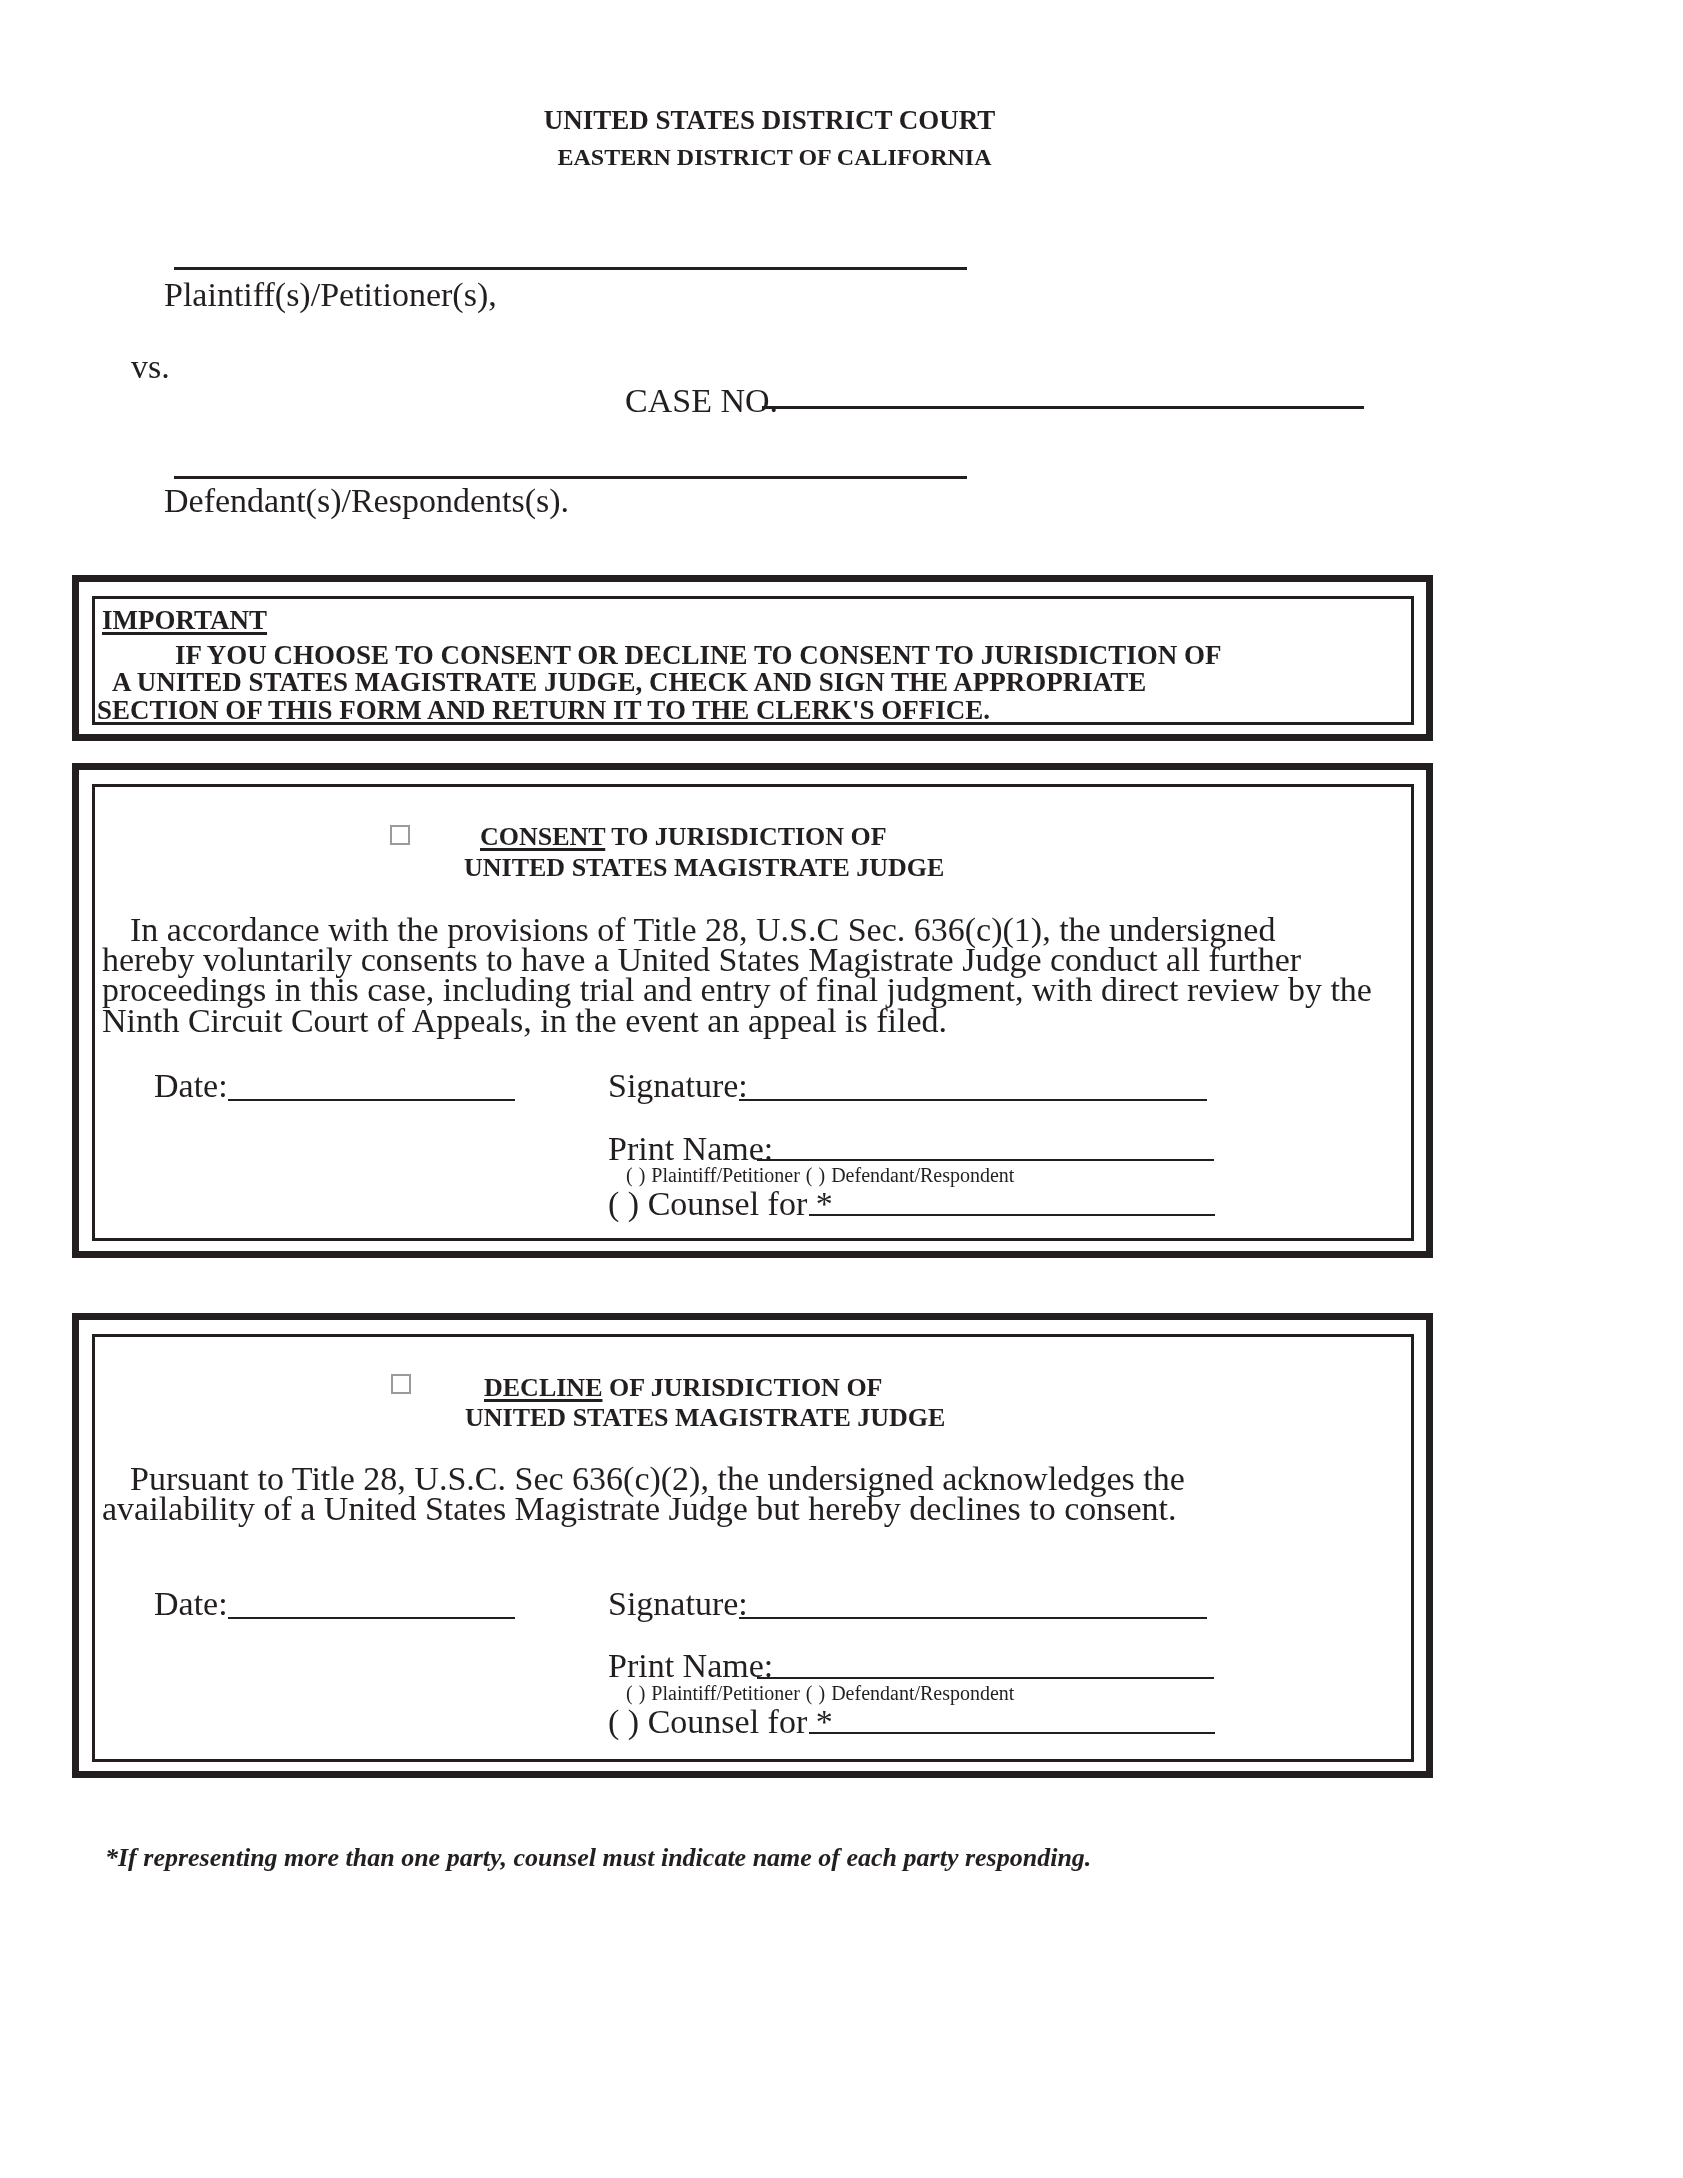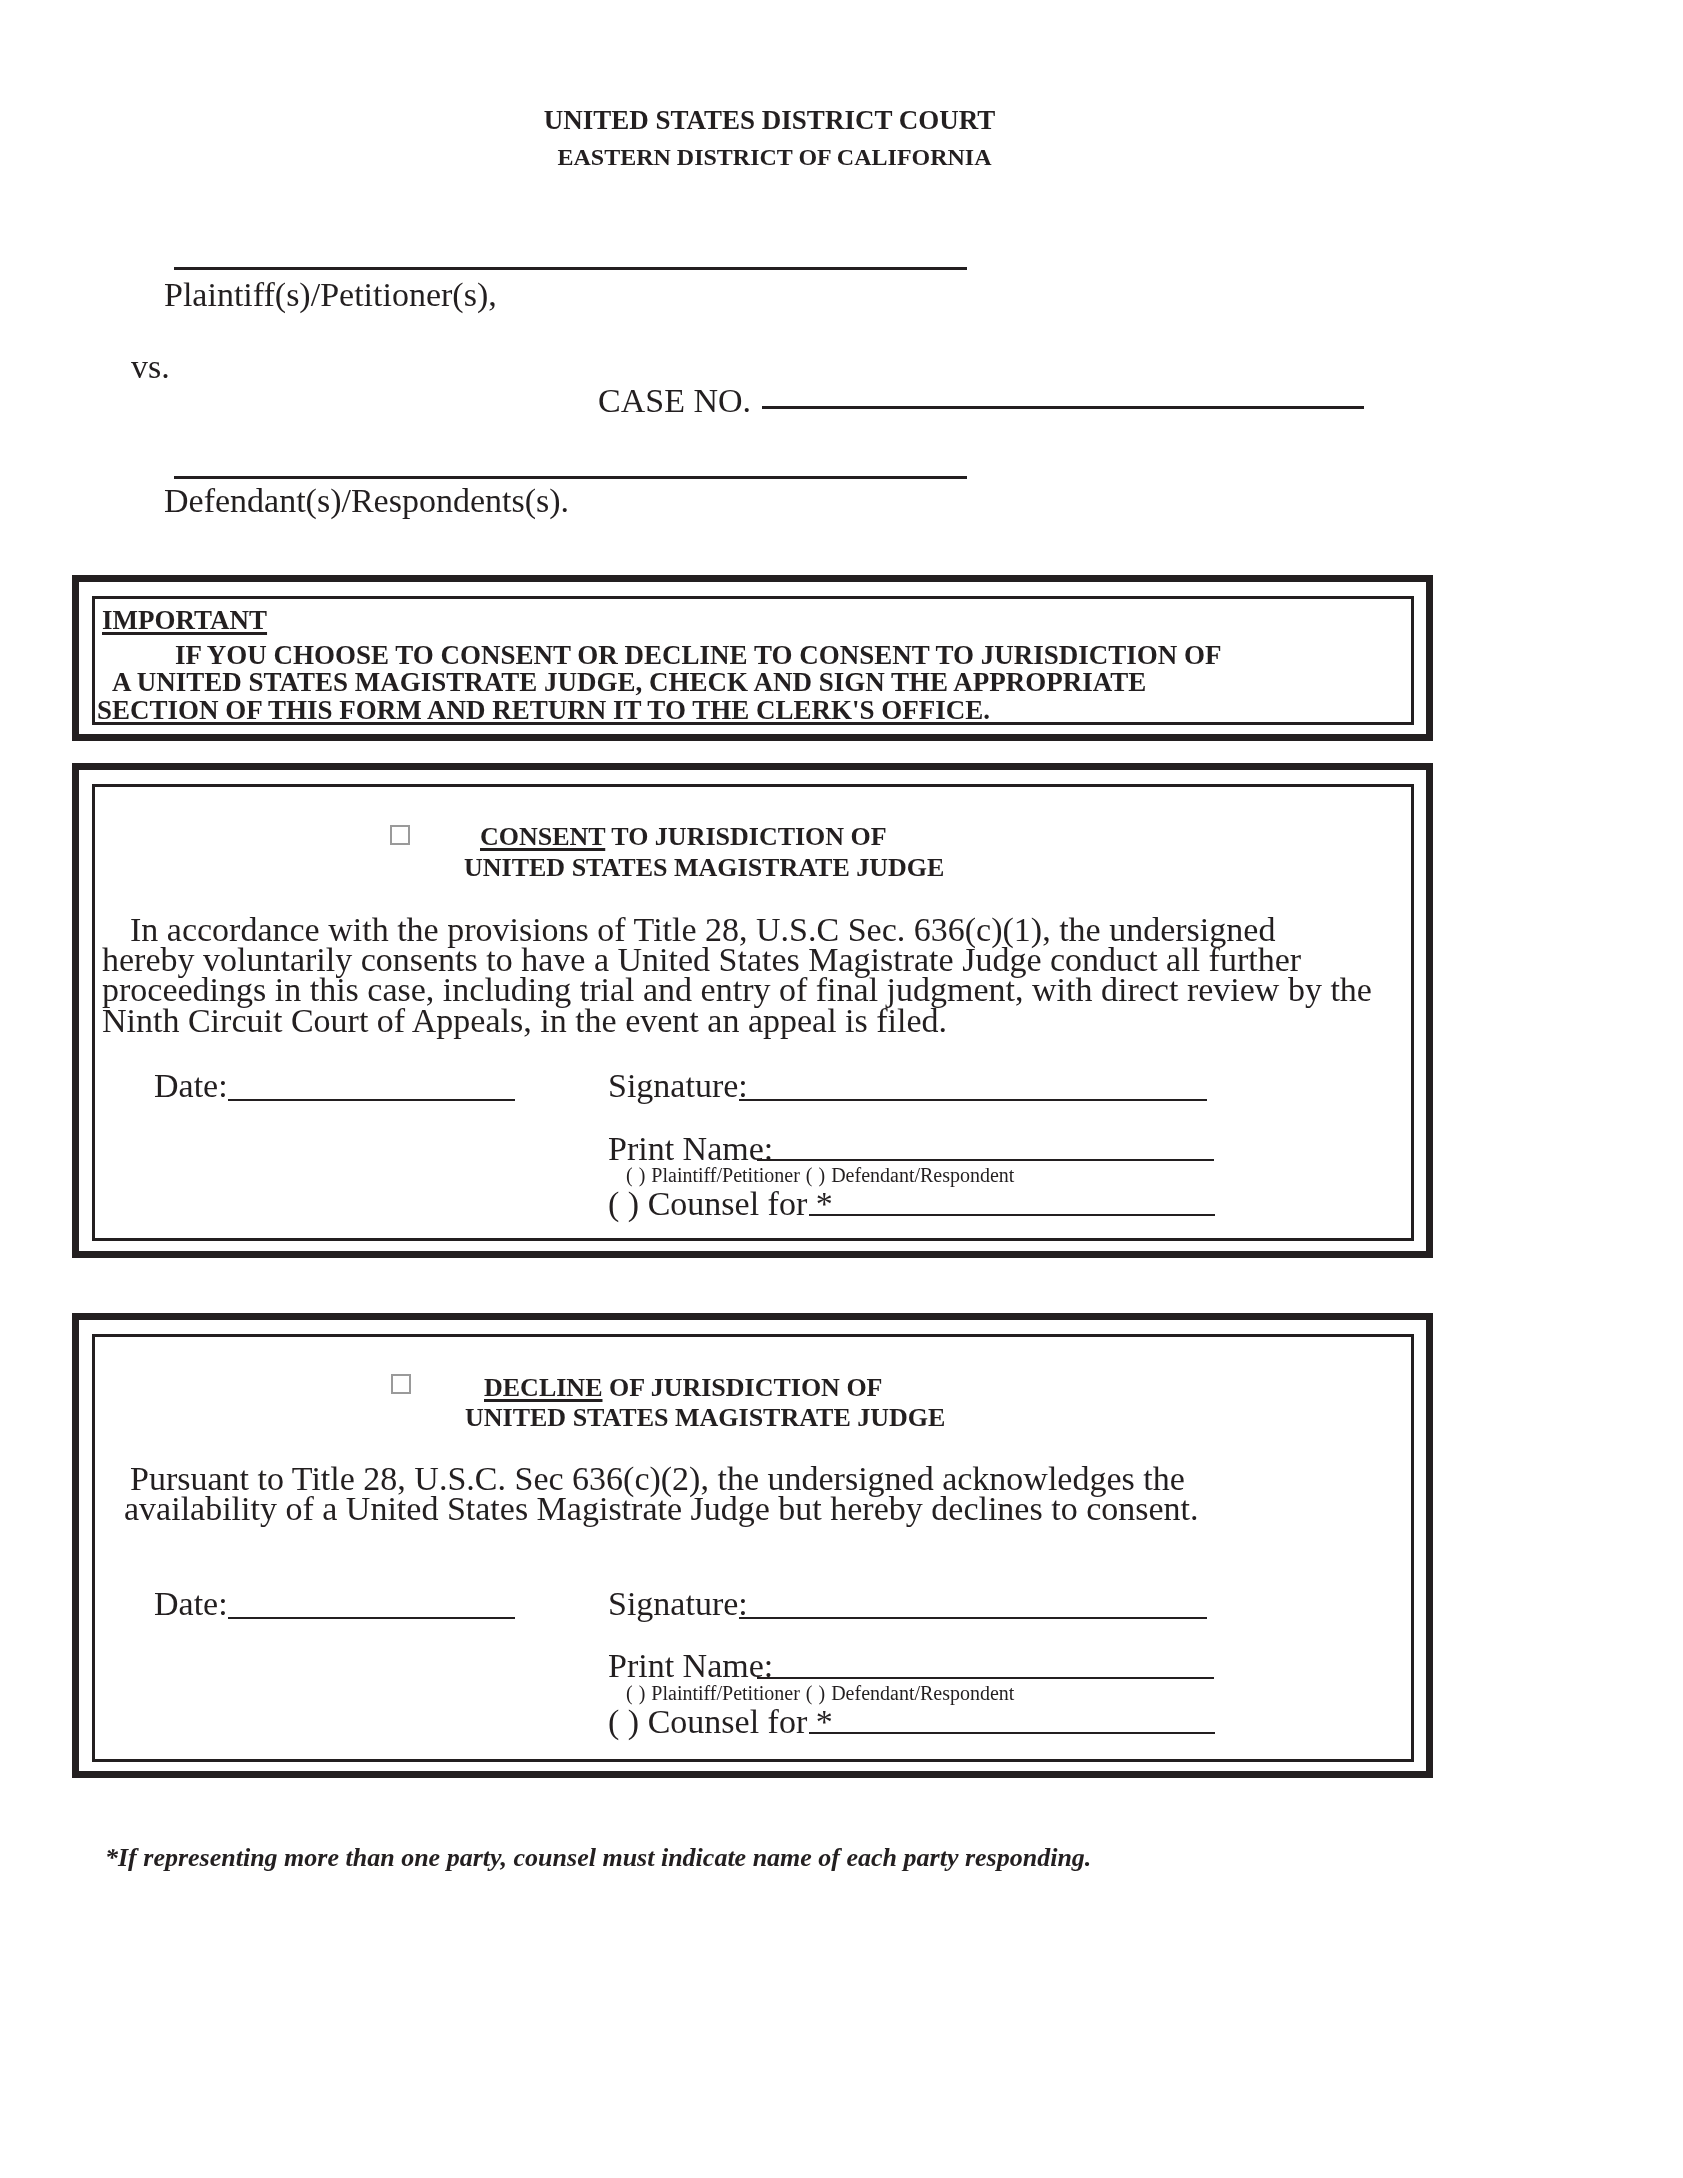--- a/index.html
+++ b/index.html
@@ -26,21 +26,21 @@
 <body>
 
 <div class="abs hdr1" style="top:107px;">UNITED STATES DISTRICT COURT</div>
 <div class="abs hdr2" style="top:145px;">EASTERN DISTRICT OF CALIFORNIA</div>
 
 <div class="rule" style="left:174px; top:267px; width:793px; height:3px;"></div>
 <div class="abs t26" style="left:164px; top:278px;">Plaintiff(s)/Petitioner(s),</div>
 
 <div class="abs t26" style="left:99px; top:350px;margin-left:32px;">vs.</div>
 
-<div class="abs t26" style="left:598px; top:384px;">CASE NO.</div>
+<div class="abs t26" style="left:625px; top:384px;">CASE NO.</div>
 <div class="rule" style="left:762px; top:406px; width:602px; height:3px;"></div>
 
 <div class="rule" style="left:174px; top:476px; width:793px; height:3px;"></div>
 <div class="abs t26" style="left:164px; top:484px;">Defendant(s)/Respondents(s).</div>
 
 <div class="outer" style="left:72px; top:575px; width:1361px; height:166px;"></div>
 <div class="abs b27 u" style="left:102px; top:607px;">IMPORTANT </div>
 <div class="abs b27" style="left:175px; top:642px;">IF YOU CHOOSE TO CONSENT OR DECLINE TO CONSENT TO JURISDICTION OF</div>
 <div class="abs b27" style="left:112px; top:669px;">A UNITED STATES MAGISTRATE JUDGE, CHECK AND SIGN THE APPROPRIATE</div>
 <div class="abs b27" style="left:97px; top:697px;">SECTION OF THIS FORM AND RETURN IT TO THE CLERK'S OFFICE.</div>
@@ -70,21 +70,21 @@
 <div class="field-line" style="left:809px; top:1214px; width:406px;"></div>
 
 <div class="outer" style="left:72px; top:1313px; width:1361px; height:465px;"></div>
 <div class="inner" style="left:92px; top:1334px; width:1322px; height:428px;"></div>
 
 <div class="checkbox" style="left:391px; top:1374px;"></div>
 <div class="abs b26" style="left:484px; top:1375px;"><span class="u">DECLINE</span><span> OF JURISDICTION OF</span></div>
 <div class="abs b26" style="left:465px; top:1405px;">UNITED STATES MAGISTRATE JUDGE</div>
 
 <div class="abs t26" style="left:130px; top:1462px;">Pursuant to Title 28, U.S.C. Sec 636(c)(2), the undersigned acknowledges the</div>
-<div class="abs t26" style="left:102px; top:1492px;margin-left:22px;">availability of a United States Magistrate Judge but hereby declines to consent.</div>
+<div class="abs t26" style="left:102px; top:1492px;">availability of a United States Magistrate Judge but hereby declines to consent.</div>
 
 <div class="abs t26" style="left:154px; top:1587px;">Date:</div>
 <div class="field-line" style="left:228px; top:1617px; width:287px;"></div>
 <div class="abs t26" style="left:608px; top:1587px;">Signature:</div>
 <div class="field-line" style="left:739px; top:1617px; width:468px;"></div>
 
 <div class="abs t26" style="left:608px; top:1649px;">Print Name:</div>
 <div class="field-line" style="left:757px; top:1677px; width:457px;"></div>
 <div class="abs t20" style="left:626px; top:1683px; word-spacing:1px;">( ) Plaintiff/Petitioner  ( ) Defendant/Respondent</div>
 <div class="abs t26" style="left:608px; top:1705px;">( ) Counsel for *</div>

